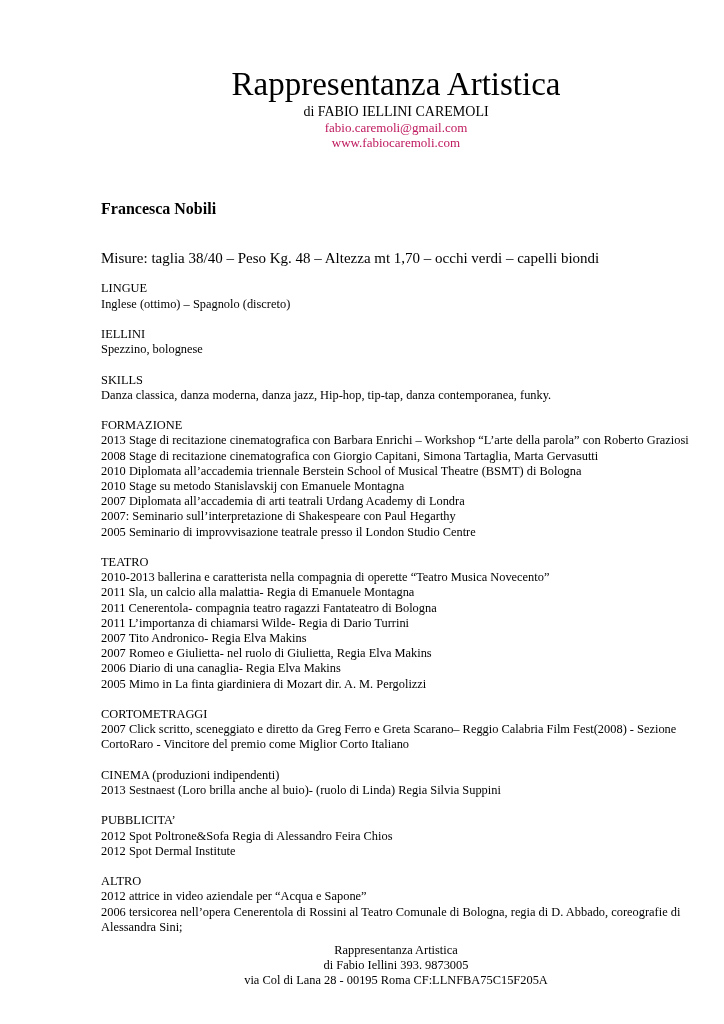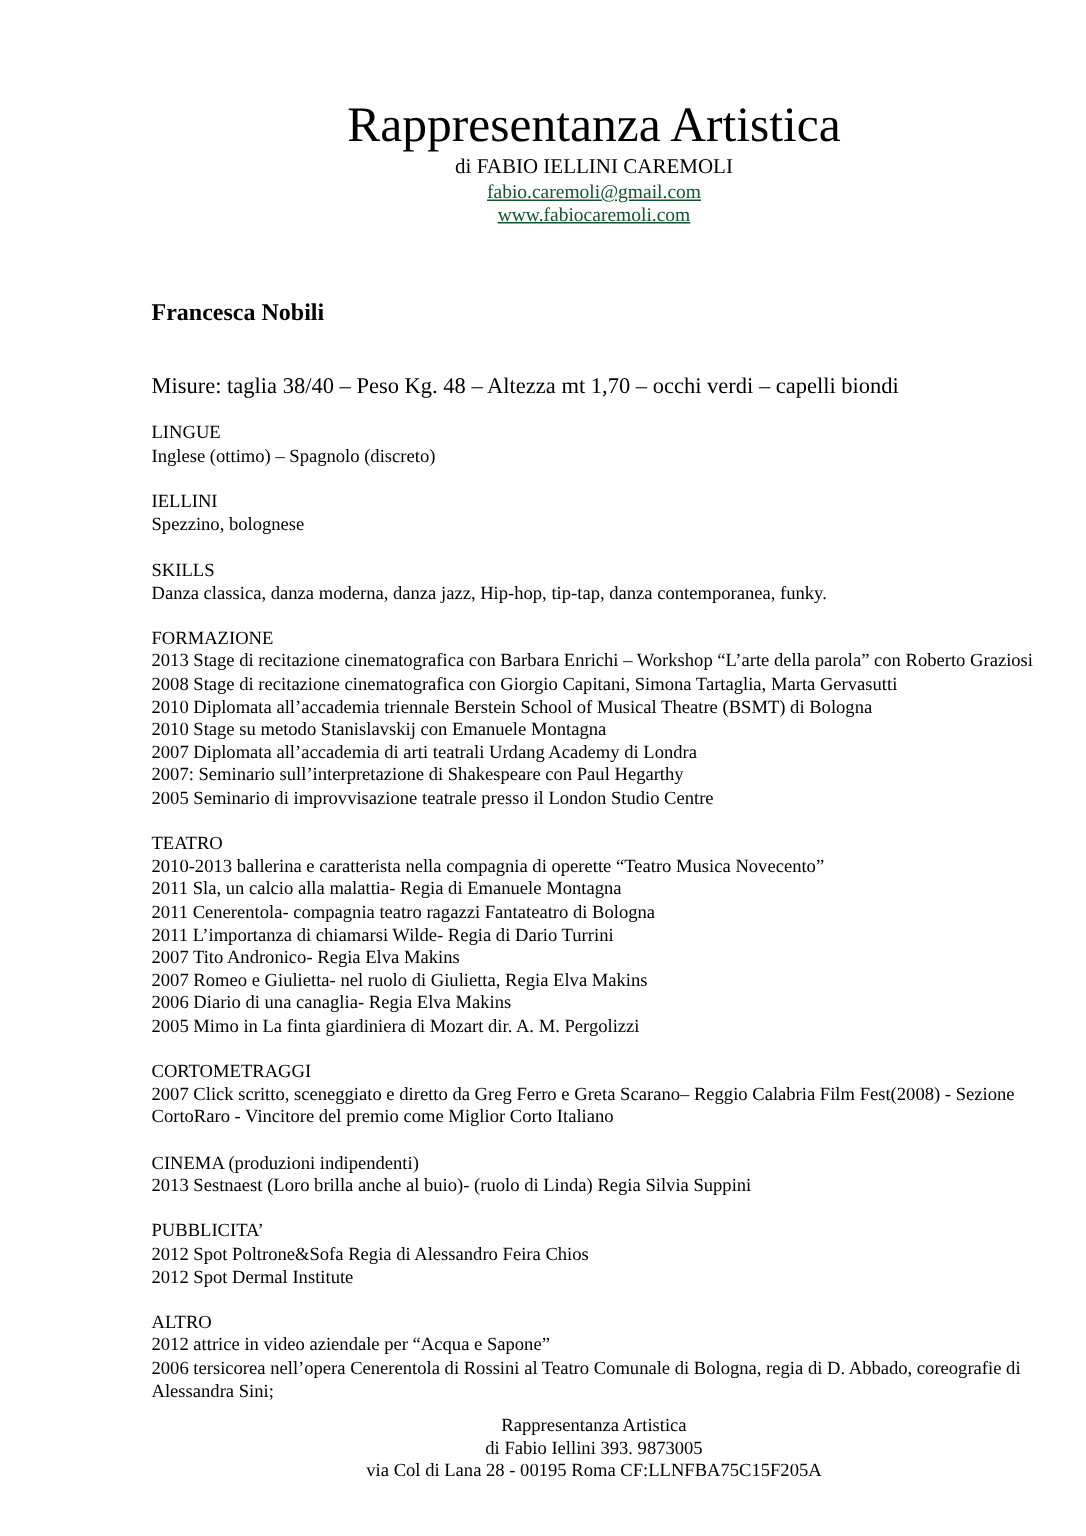--- a/index.html
+++ b/index.html
@@ -27,22 +27,21 @@
   .subtitle {
     font-size: 14px;
     line-height: 16px;
     margin-top: 2px;
   }
   .link-line {
     font-size: 13px;
     line-height: 15px;
   }
   a.link {
-    color: #14532d;
-    text-decoration: underline;
+    color: #be185d;
     cursor: pointer;
   }
   .name {
     margin: 47px 0 0 67px;
     font-size: 16px;
     line-height: 23px;
     font-weight: bold;
   }
   .measure {
     margin: 31px 0 0 67px;

